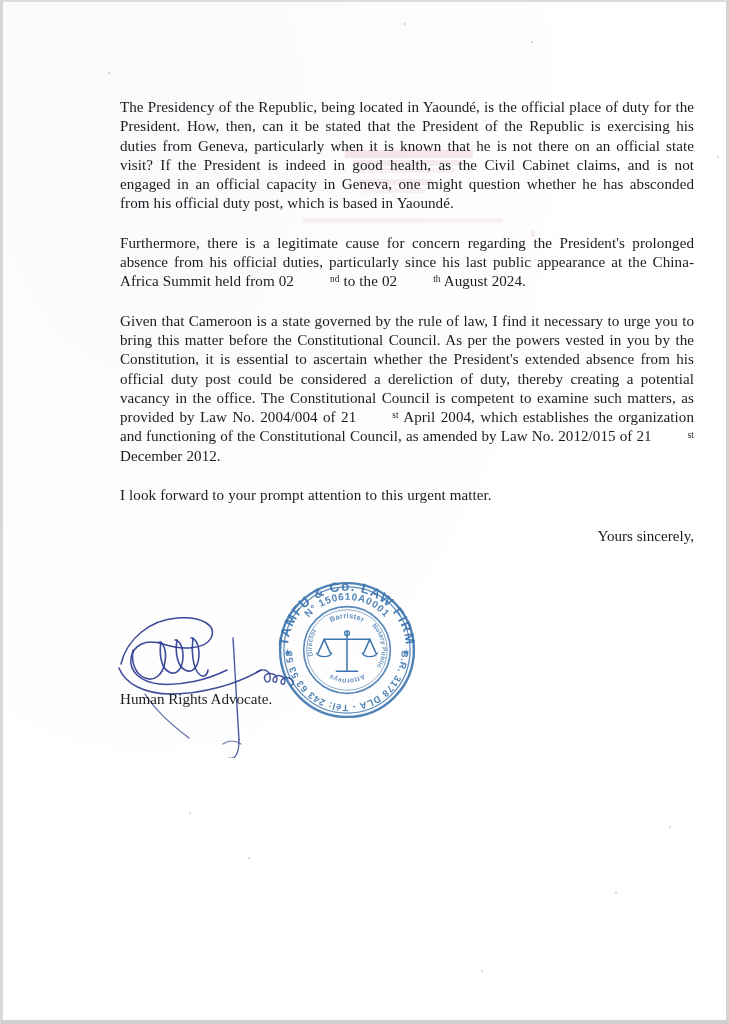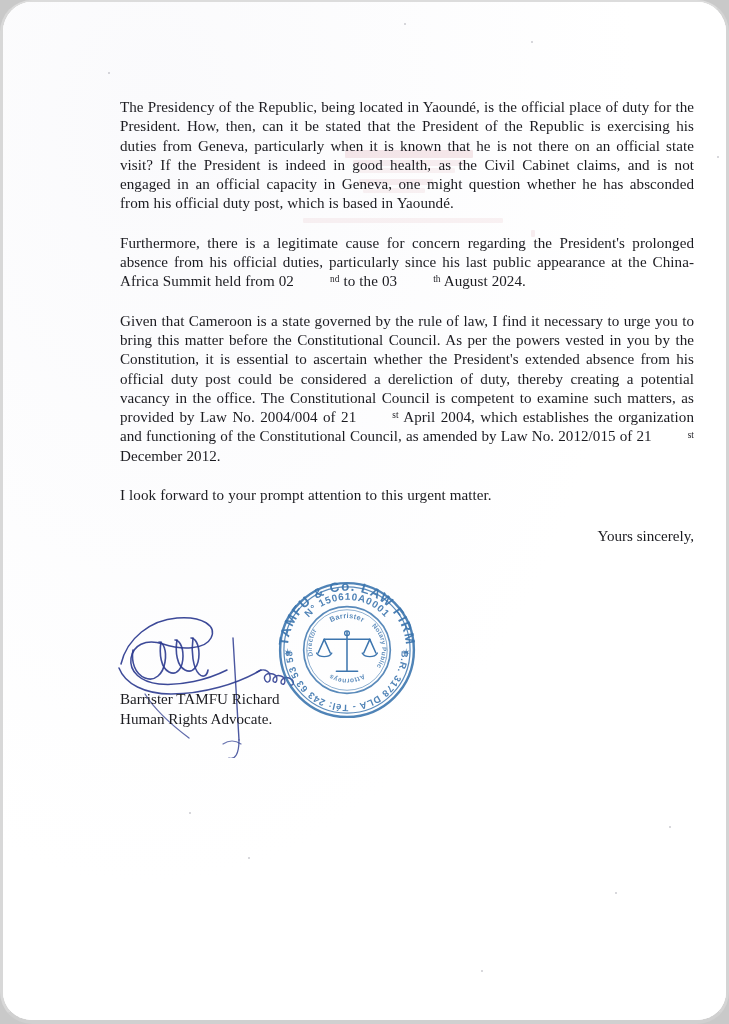--- a/index.html
+++ b/index.html
@@ -18,21 +18,20 @@
     position: relative;
     width: 729px;
     height: 1024px;
     background: #ffffff;
     box-sizing: border-box;
     border-left: 3px solid #d8d8d8;
     border-top: 2px solid #dcdcdc;
     border-right: 3px solid #d4d4d4;
     border-bottom: 4px solid #d0d0d0;
     overflow: hidden;
-    border-radius: 32px;
   }
 
   
   #paper-tint {
     position: absolute;
     inset: 0;
     background:
       radial-gradient(ellipse at 20% 12%, rgba(250,250,252,1) 0%, rgba(255,255,255,1) 60%),
       linear-gradient(175deg, #ffffff 0%, #fdfdfe 55%, #fcfcfd 100%);
     pointer-events: none;
@@ -146,21 +145,21 @@
   <div class="speck" style="left:186px; top:810px; width:2px; height:2px;"></div>
   <div class="speck" style="left:245px; top:855px; width:2px; height:2px;"></div>
   <div class="speck" style="left:612px; top:890px; width:2px; height:2px;"></div>
   <div class="speck" style="left:666px; top:824px; width:2px; height:2px;"></div>
   <div class="speck" style="left:478px; top:968px; width:2px; height:2px;"></div>
 
   <div id="content">
 
     <p class="para">The Presidency of the Republic, being located in Yaoundé, is the official place of duty for the President. How, then, can it be stated that the President of the Republic is exercising his duties from Geneva, particularly when it is known that he is not there on an official state visit? If the President is indeed in good health, as the Civil Cabinet claims, and is not engaged in an official capacity in Geneva, one might question whether he has absconded from his official duty post, which is based in Yaoundé.</p>
 
-    <p class="para"><span>Furthermore, there is a legitimate cause for concern regarding the President's prolonged absence from his official duties, particularly since his last public appearance at the China-Africa Summit held from 02</span><sup>nd</sup><span> to the 03</span><sup>th</sup><span> August 2024.</span></p>
+    <p class="para"><span>Furthermore, there is a legitimate cause for concern regarding the President's prolonged absence from his official duties, particularly since his last public appearance at the China-Africa Summit held from 02</span><sup>nd</sup><span> to the 02</span><sup>th</sup><span> August 2024.</span></p>
 
     <p class="para"><span>Given that Cameroon is a state governed by the rule of law, I find it necessary to urge you to bring this matter before the Constitutional Council. As per the powers vested in you by the Constitution, it is essential to ascertain whether the President's extended absence from his official duty post could be considered a dereliction of duty, thereby creating a potential vacancy in the office. The Constitutional Council is competent to examine such matters, as provided by Law No. 2004/004 of 21</span><sup>st</sup><span> April 2004, which establishes the organization and functioning of the Constitutional Council, as amended by Law No. 2012/015 of 21</span><sup>st</sup><span> December 2012.</span></p>
 
     <p class="para noindent-tight">I look forward to your prompt attention to this urgent matter.</p>
 
     <p class="closing">Yours sincerely,</p>
   </div>
 
   <svg id="signature" viewBox="0 0 215 160" xmlns="http://www.w3.org/2000/svg">
     <g fill="none" stroke="#2b3a8f" stroke-linecap="round" stroke-linejoin="round">
@@ -234,17 +233,16 @@
       <line x1="70" y1="86" x2="78" y2="104"></line>
       <line x1="130" y1="86" x2="122" y2="104"></line>
       <line x1="130" y1="86" x2="138" y2="104"></line>
       <path d="M60,104 A 11,8 0 0 0 80,104" stroke-width="1.7"></path>
       <path d="M120,104 A 11,8 0 0 0 140,104" stroke-width="1.7"></path>
       <circle cx="100" cy="78" r="3.2" stroke-width="1.6"></circle>
     </g>
   </svg>
 
   <div id="sig-block">
-    <div>Barrister TAMFU Richard</div>
     <div>Human Rights Advocate.</div>
   </div>
 
 </div>
 
 </body></html>

